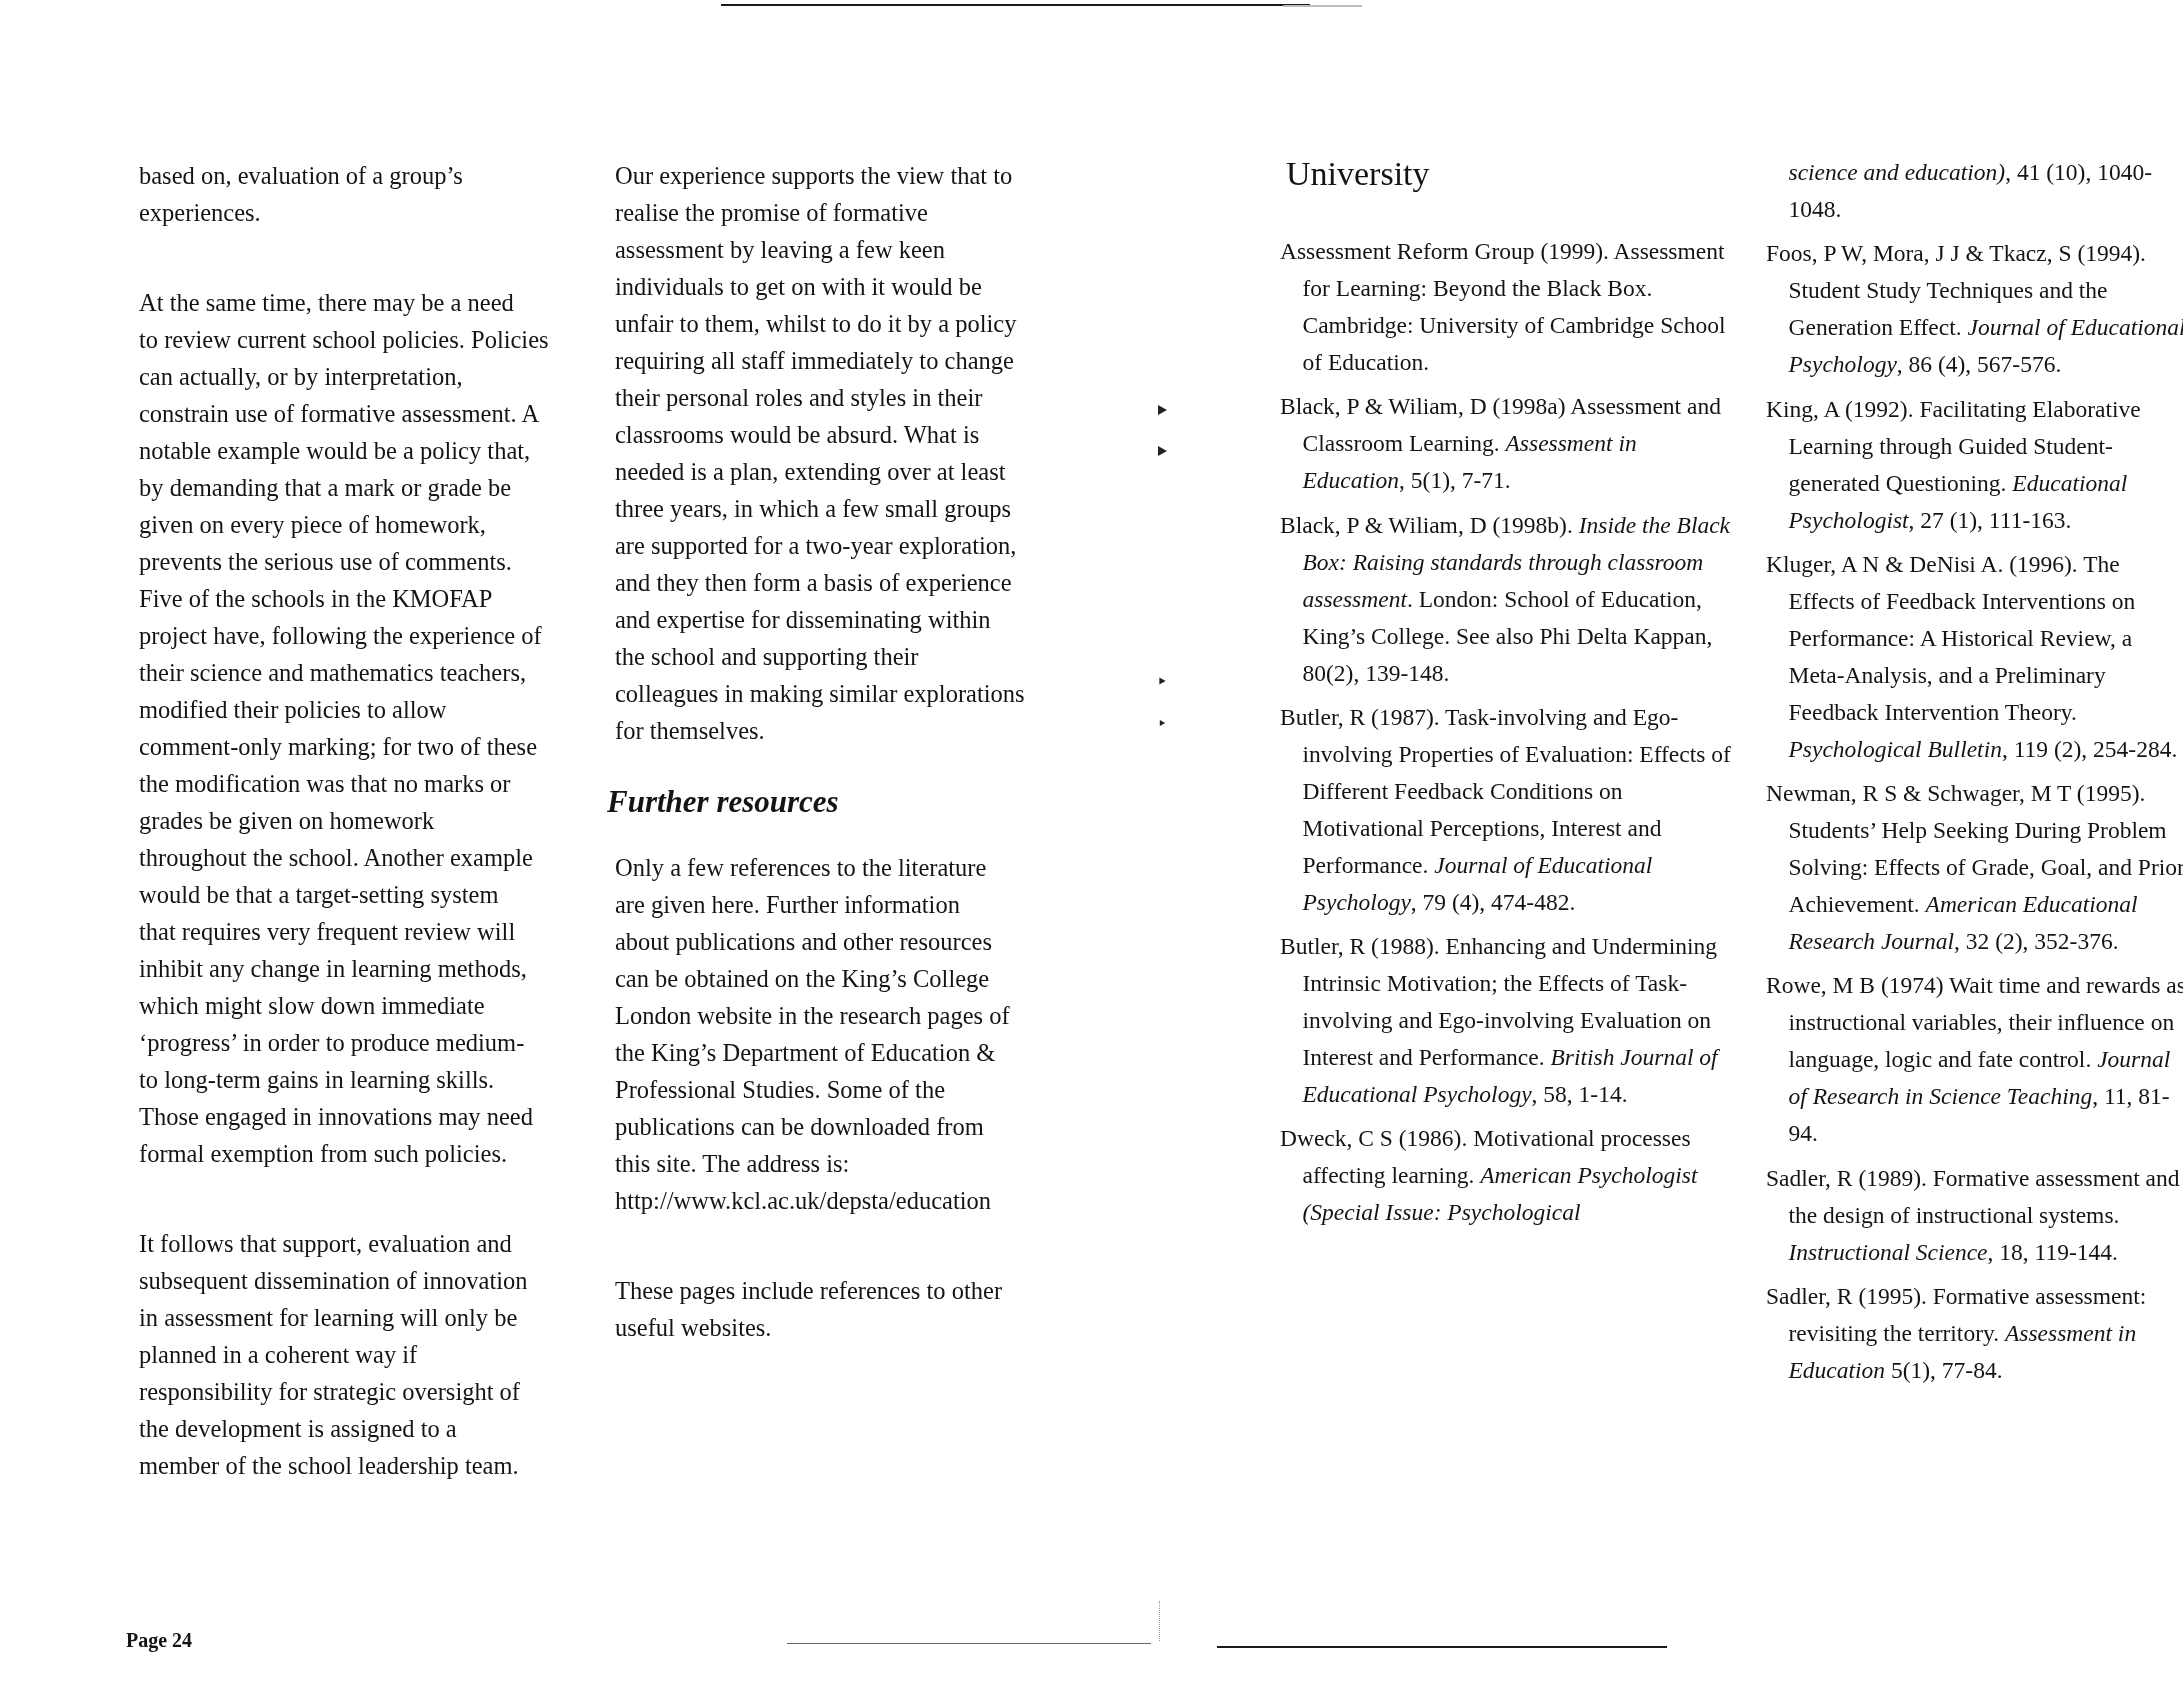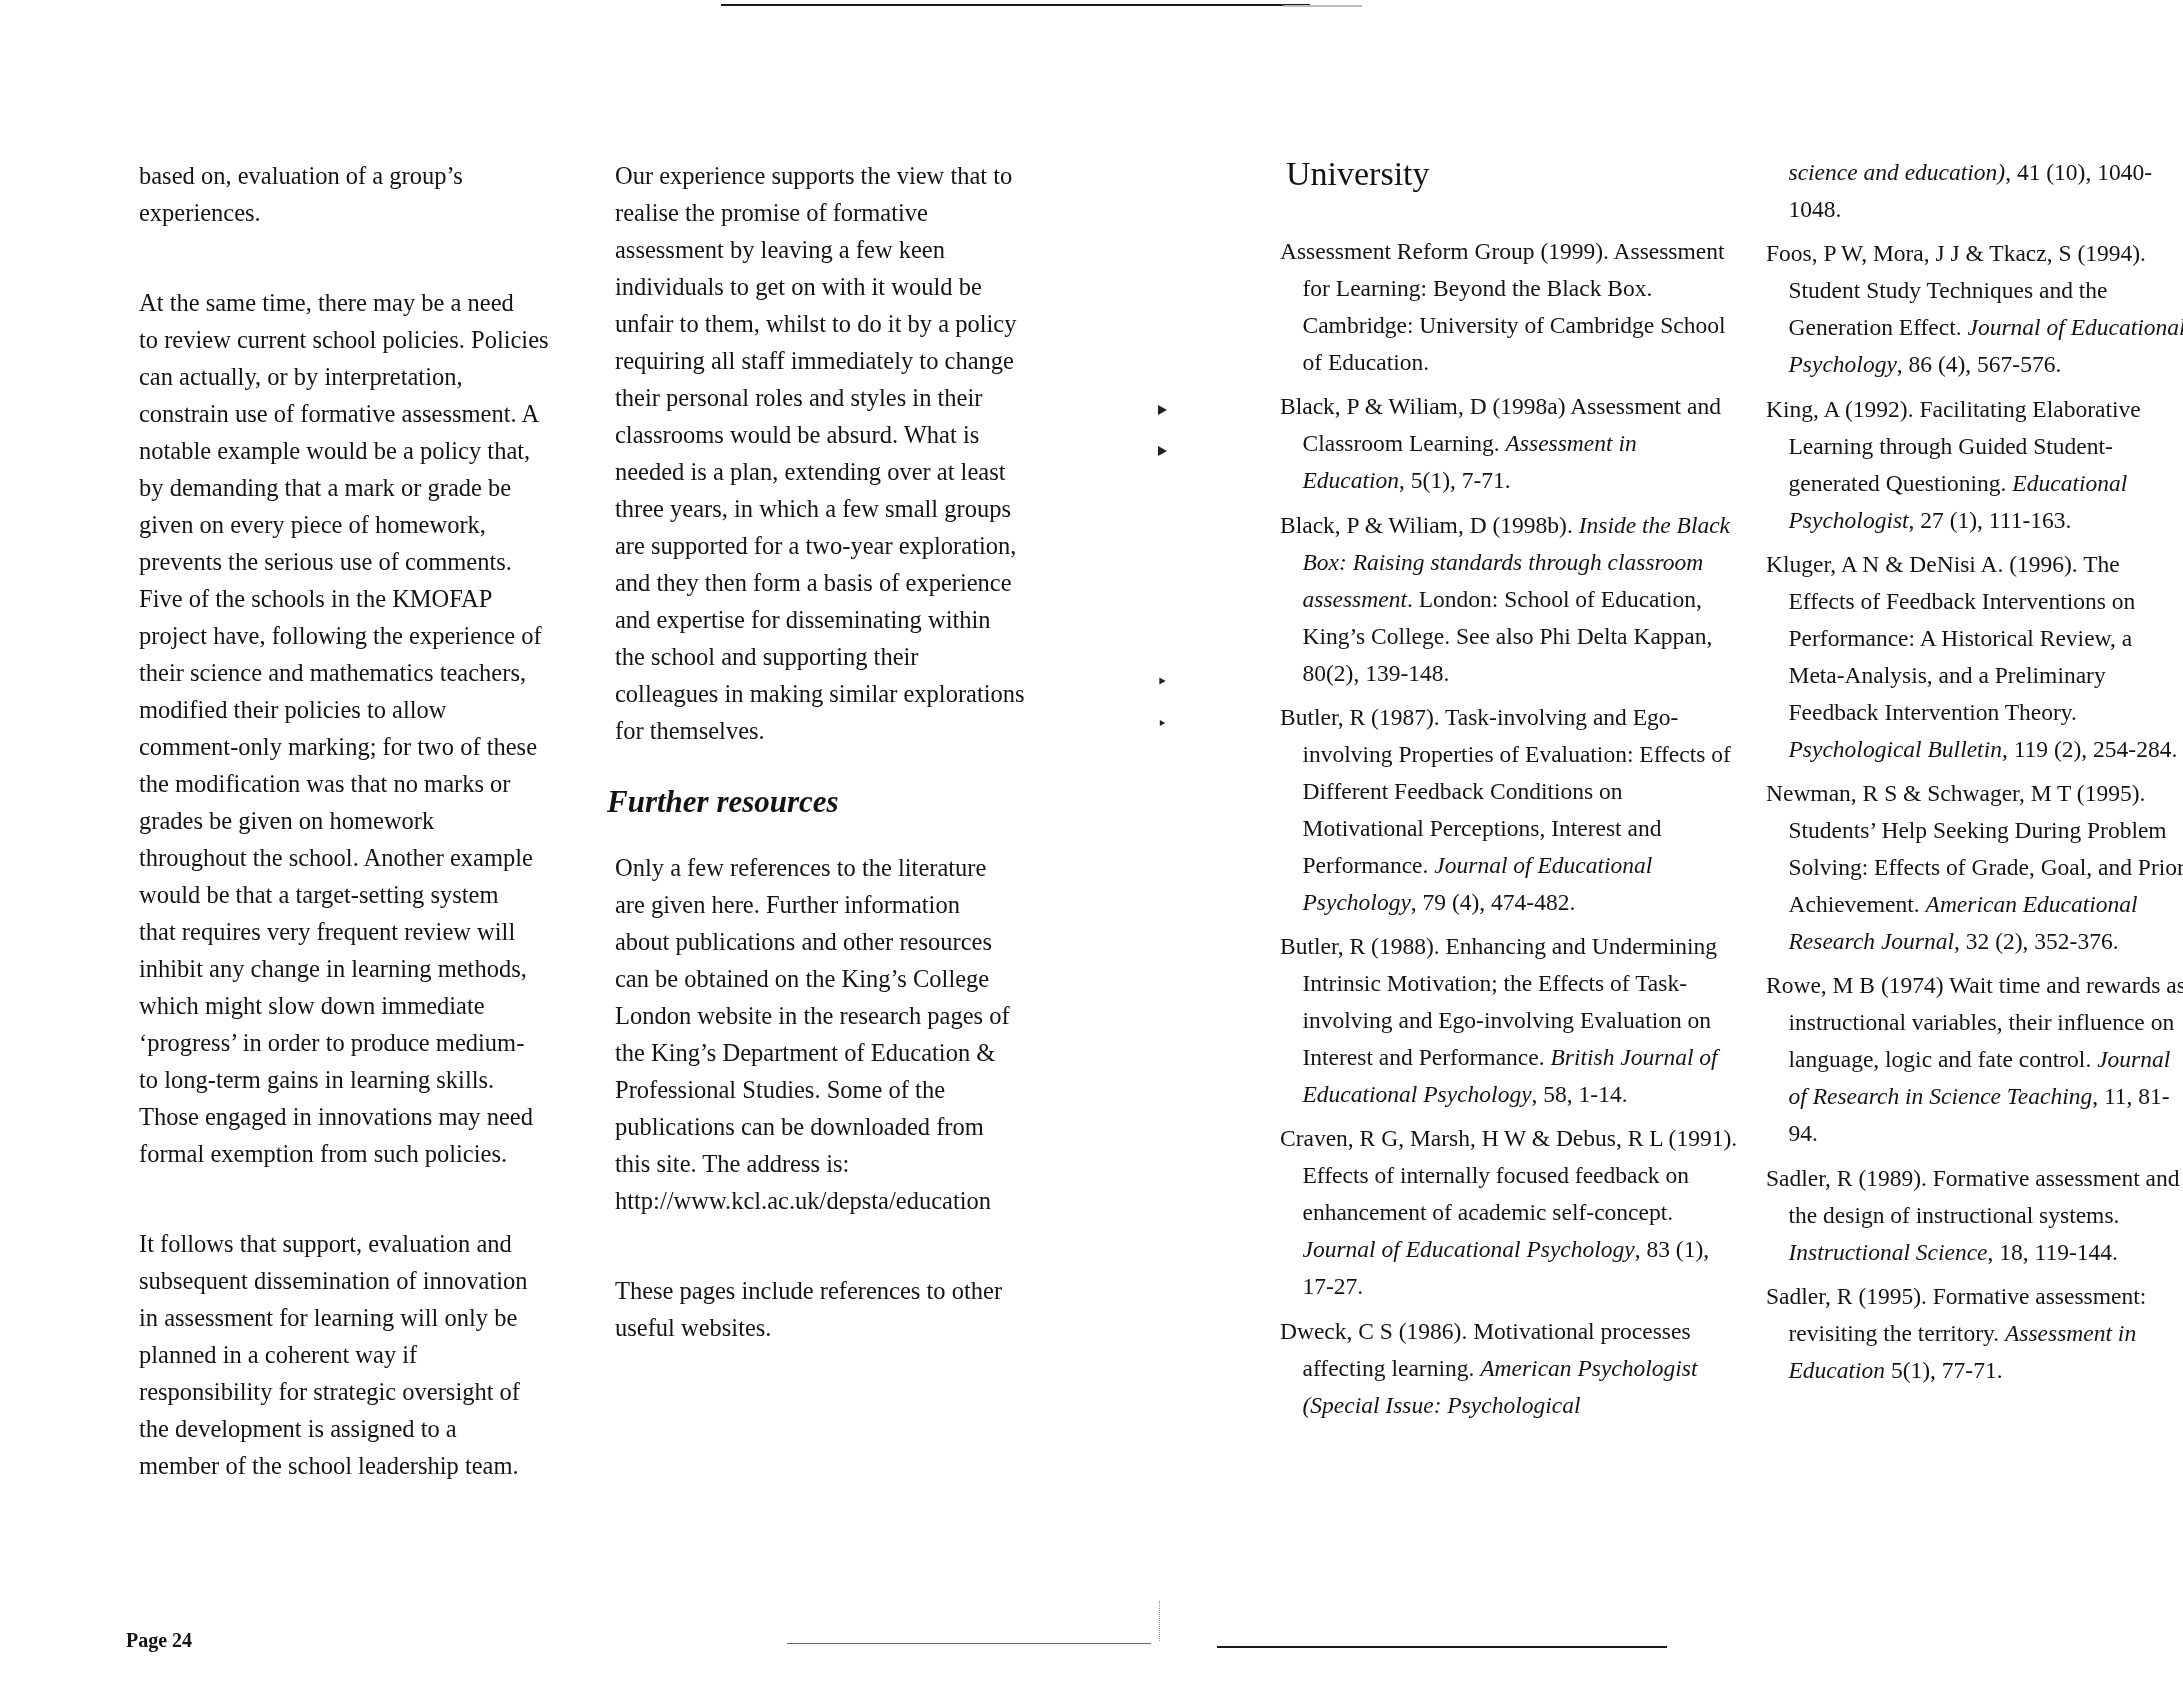--- a/index.html
+++ b/index.html
@@ -175,28 +175,27 @@
   <div class="page-number">Page 24</div>
 
   <h1 class="ref-title" style="margin:0; font-weight:normal;">University</h1>
 
   <section class="refs refs-1" id="refs-col-1">
       <p class="ref"><span>Assessment Reform Group (1999). Assessment for Learning: Beyond the Black Box. Cambridge: University of Cambridge School of Education.</span><i></i><span></span></p>
       <p class="ref"><span>Black, P &amp; Wiliam, D (1998a) Assessment and Classroom Learning. </span><i>Assessment in Education</i><span>, 5(1), 7-71.</span></p>
       <p class="ref"><span>Black, P &amp; Wiliam, D (1998b). </span><i>Inside the Black Box: Raising standards through classroom assessment</i><span>. London: School of Education, King’s College. See also Phi Delta Kappan, 80(2), 139-148.</span></p>
       <p class="ref"><span>Butler, R (1987). Task-involving and Ego-involving Properties of Evaluation: Effects of Different Feedback Conditions on Motivational Perceptions, Interest and Performance. </span><i>Journal of Educational Psychology</i><span>, 79 (4), 474-482.</span></p>
       <p class="ref"><span>Butler, R (1988). Enhancing and Undermining Intrinsic Motivation; the Effects of Task-involving and Ego-involving Evaluation on Interest and Performance. </span><i>British Journal of Educational Psychology</i><span>, 58, 1-14.</span></p>
-      <p class="ref"><span>Craven, R G, Marsh, H W &amp; Debus, R L (1991). Effects of internally focused feedback on enhancement of academic self-concept. </span><i>Journal of Educational Psychology</i><span>, 83 (1), 17-27.</span></p>
       <p class="ref"><span>Dweck, C S (1986). Motivational processes affecting learning. </span><i>American Psychologist (Special Issue: Psychological</i><span></span></p>
     </section>
   <section class="refs refs-2" id="refs-col-2">
       <p class="ref cont"><span></span><i>science and education)</i><span>, 41 (10), 1040-1048.</span></p>
       <p class="ref"><span>Foos, P W, Mora, J J &amp; Tkacz, S (1994). Student Study Techniques and the Generation Effect. </span><i>Journal of Educational Psychology</i><span>, 86 (4), 567-576.</span></p>
       <p class="ref"><span>King, A (1992). Facilitating Elaborative Learning through Guided Student-generated Questioning. </span><i>Educational Psychologist</i><span>, 27 (1), 111-163.</span></p>
       <p class="ref"><span>Kluger, A N &amp; DeNisi A. (1996). The Effects of Feedback Interventions on Performance: A Historical Review, a Meta-Analysis, and a Preliminary Feedback Intervention Theory. </span><i>Psychological Bulletin</i><span>, 119 (2), 254-284.</span></p>
       <p class="ref"><span>Newman, R S &amp; Schwager, M T (1995). Students’ Help Seeking During Problem Solving: Effects of Grade, Goal, and Prior Achievement. </span><i>American Educational Research Journal</i><span>, 32 (2), 352-376.</span></p>
       <p class="ref"><span>Rowe, M B (1974) Wait time and rewards as instructional variables, their influence on language, logic and fate control. </span><i>Journal of Research in Science Teaching</i><span>, 11, 81-94.</span></p>
       <p class="ref"><span>Sadler, R (1989). Formative assessment and the design of instructional systems. </span><i>Instructional Science</i><span>, 18, 119-144.</span></p>
-      <p class="ref"><span>Sadler, R (1995). Formative assessment: revisiting the territory. </span><i>Assessment in Education</i><span> 5(1), 77-71.</span></p>
+      <p class="ref"><span>Sadler, R (1995). Formative assessment: revisiting the territory. </span><i>Assessment in Education</i><span> 5(1), 77-84.</span></p>
     </section>
 
 </div>
 
 
 </body></html>

